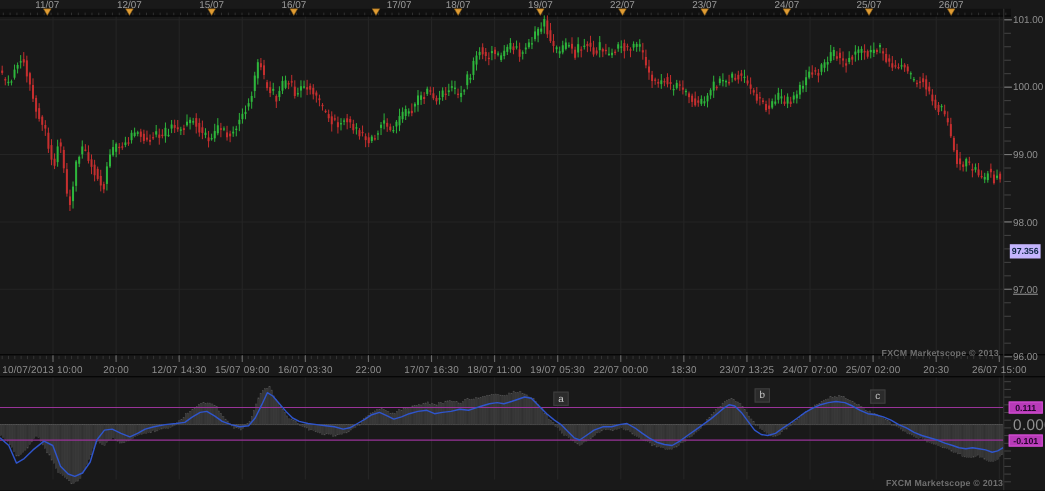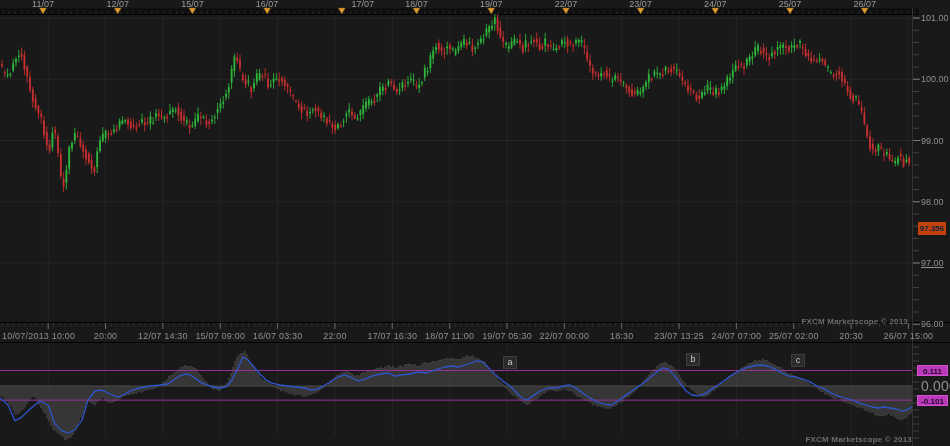--- a/index.html
+++ b/index.html
@@ -4,21 +4,21 @@
 <style>
   html,body{margin:0;padding:0;background:#0b0b0b;}
   .screen{position:relative;width:950px;height:446px;background:#191919;overflow:hidden;
           font-family:"Liberation Sans",sans-serif;}
   #cv{position:absolute;left:0;top:0;}
   .lbl{position:absolute;font-size:14px;color:#8f8f8f;white-space:nowrap;line-height:10px;letter-spacing:.2px;}
   .datelbl{position:absolute;top:0;font-size:9px;color:#9a9a9a;white-space:nowrap;line-height:8px;}
   .timelbl{position:absolute;top:331px;font-size:9px;color:#8f8f8f;white-space:nowrap;letter-spacing:.2px;}
   .pricelbl{position:absolute;left:921px;font-size:9px;color:#8f8f8f;white-space:nowrap;}
   .tag{position:absolute;font-size:8px;font-weight:bold;text-align:center;white-space:nowrap;}
-  .blue{left:918px;top:222px;width:28px;height:13px;line-height:13px;background:#c2410c;color:#0a2440;}
+  .blue{left:918px;top:222px;width:28px;height:13px;line-height:13px;background:#c4b5fd;color:#0a2440;}
   .mag{left:917px;width:31px;height:11px;line-height:11px;background:#b83ab8;color:#23052b;border:1px solid #d24fd2;box-sizing:border-box;}
   #macd-upper-tag{top:365px;}
   #macd-lower-tag{top:395px;}
   #macd-zero-lbl{top:381px;}
   #macd-header{position:absolute;left:2px;top:343px;font-size:8px;color:#6d6d6d;white-space:nowrap;letter-spacing:.2px;}
   #macd-header .box{border:1px solid #2f2f2f;padding:0 3px 1px 2px;}
   #macd-header .sig{color:#3a57e8;margin-left:3px;}
   .annot{position:absolute;width:12px;height:11px;line-height:11px;text-align:center;
          background:#2b2b2b;border:1px solid #3e3e3e;color:#c8c8c8;font-size:9px;}
   .wm{position:absolute;font-size:8px;font-weight:bold;color:#6f6f6f;letter-spacing:.2px;white-space:nowrap;}

